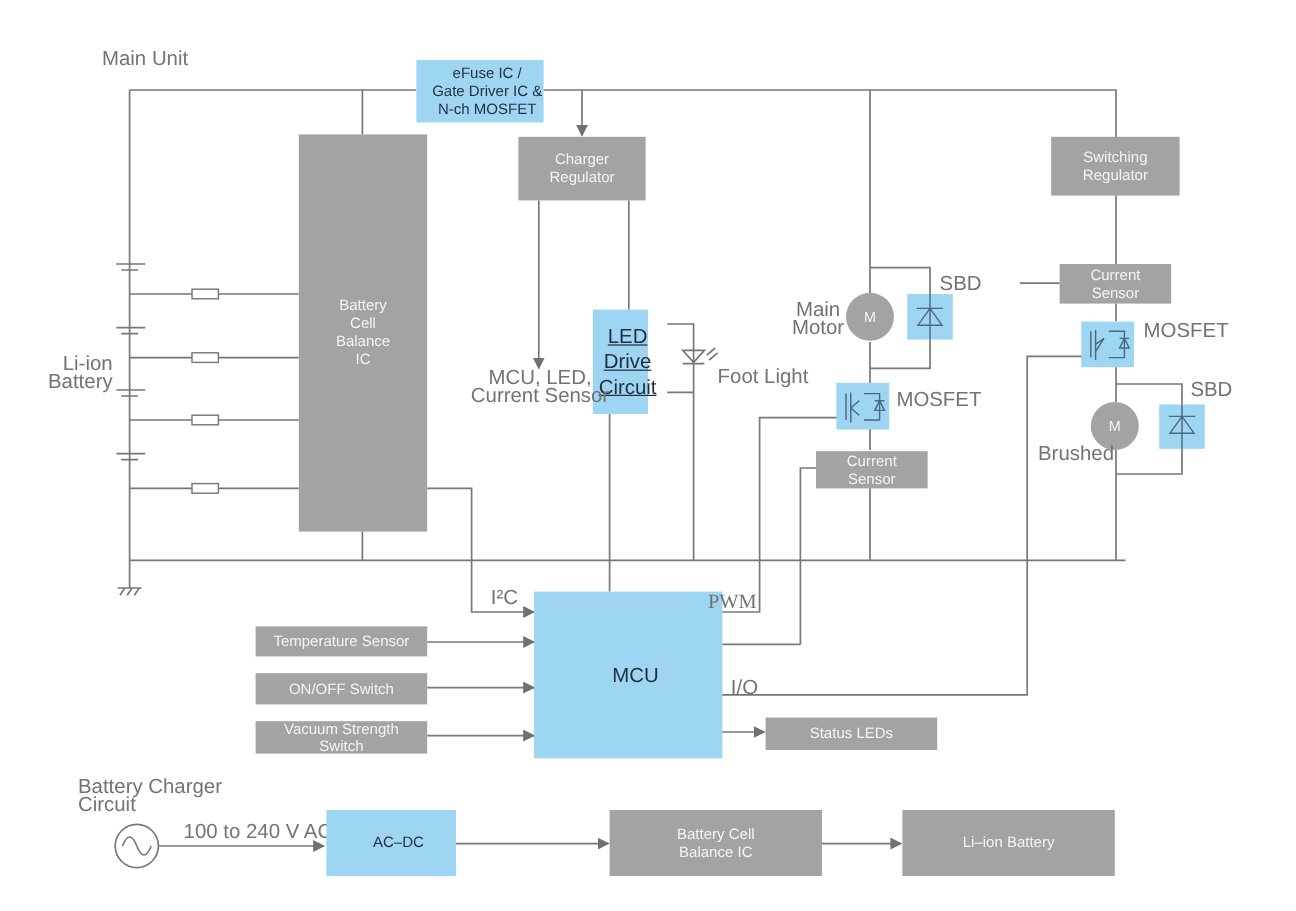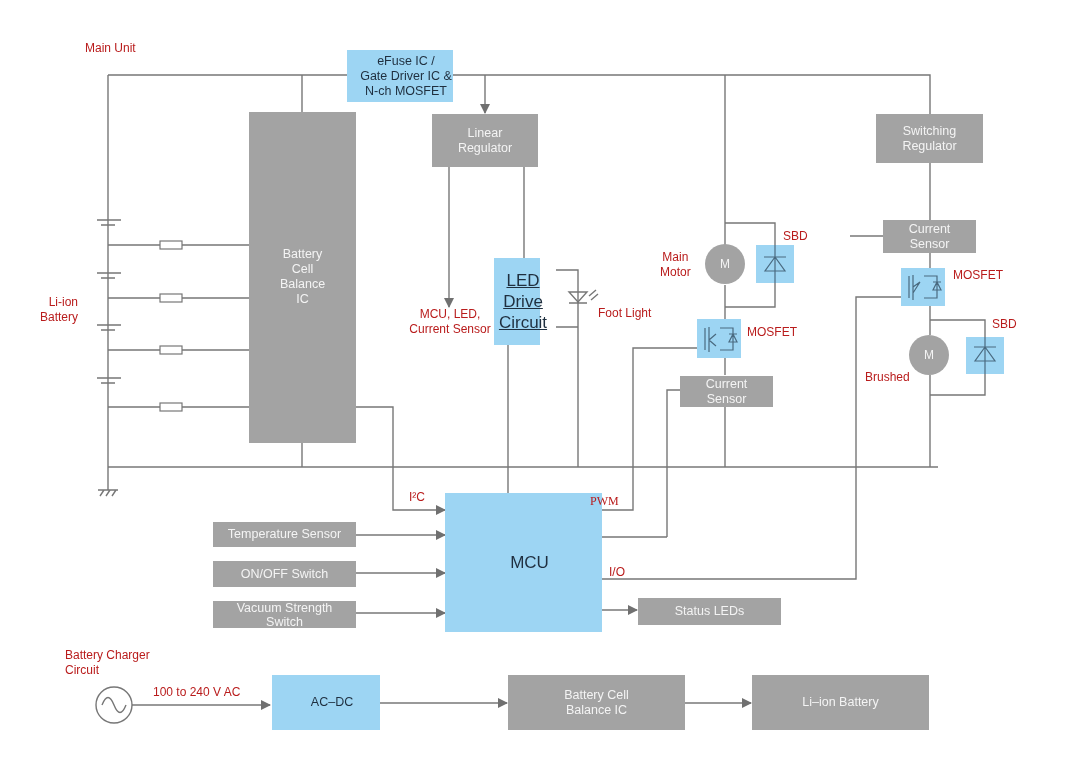--- a/index.html
+++ b/index.html
@@ -1,21 +1,21 @@
 <!DOCTYPE html>
 <html><head>
 <meta charset="utf-8">
 <style>
   html, body { margin:0; padding:0; background:#ffffff; }
   body { width:1080px; height:759px; position:relative; overflow:hidden; font-family:"Liberation Sans", sans-serif; }
   #diagram { position:absolute; left:0; top:0; width:1080px; height:759px; }
   .blk { position:absolute; display:flex; align-items:center; justify-content:center; text-align:center; white-space:pre-line; box-sizing:border-box; }
   .gray { background:#a3a3a3; color:#f4f4f4; font-size:12.5px; line-height:15px; }
   .blue { background:#9dd5f3; color:#1f2f3f; font-size:12.5px; line-height:15px;padding-left:12px; }
-  .lbl { position:absolute; color:#b91c1c; font-size:12px; line-height:15px; white-space:pre-line; }
+  .lbl { position:absolute; color:#737373; font-size:17px; line-height:15px; white-space:pre-line; }
   .lbl.c { text-align:center; }
   .motor { position:absolute; width:40px; height:40px; border-radius:50%; background:#a3a3a3; color:#f4f4f4; font-size:12px; display:flex; align-items:center; justify-content:center; }
 </style>
 </head>
 <body>
 
 <svg id="diagram" viewBox="0 0 1080 759" xmlns="http://www.w3.org/2000/svg">
   <defs>
     <marker id="arr" markerWidth="10" markerHeight="10" refX="9" refY="5" orient="auto" markerUnits="userSpaceOnUse">
       <path d="M0,0 L10,5 L0,10 z" fill="#707070"></path>
@@ -99,21 +99,21 @@
   </g>
 </svg>
 
 <div class="lbl" style="left:85px;top:41px;">Main Unit</div>
 <div class="lbl" style="left:40px;top:295px;text-align:right;">Li-ion
 Battery</div>
 
 <div class="blk blue" style="left:347px;top:50px;width:106px;height:52px;">eFuse IC /
 Gate Driver IC &amp;
 N-ch MOSFET</div>
-<div class="blk gray" style="left:432px;top:114px;width:106px;height:53px;">Linear
+<div class="blk gray" style="left:432px;top:114px;width:106px;height:53px;">Charger
 Regulator</div>
 <div class="blk gray" style="left:876px;top:114px;width:107px;height:49px;">Switching
 Regulator</div>
 <div class="blk gray" style="left:249px;top:112px;width:107px;height:331px;align-items:flex-start;padding-top:135px;">Battery
 Cell
 Balance
 IC</div>
 <div class="blk blue" style="left:494px;top:258px;width:46px;height:87px;font-size:17px;line-height:21px;text-decoration:underline;">LED
 Drive
 Circuit</div>

